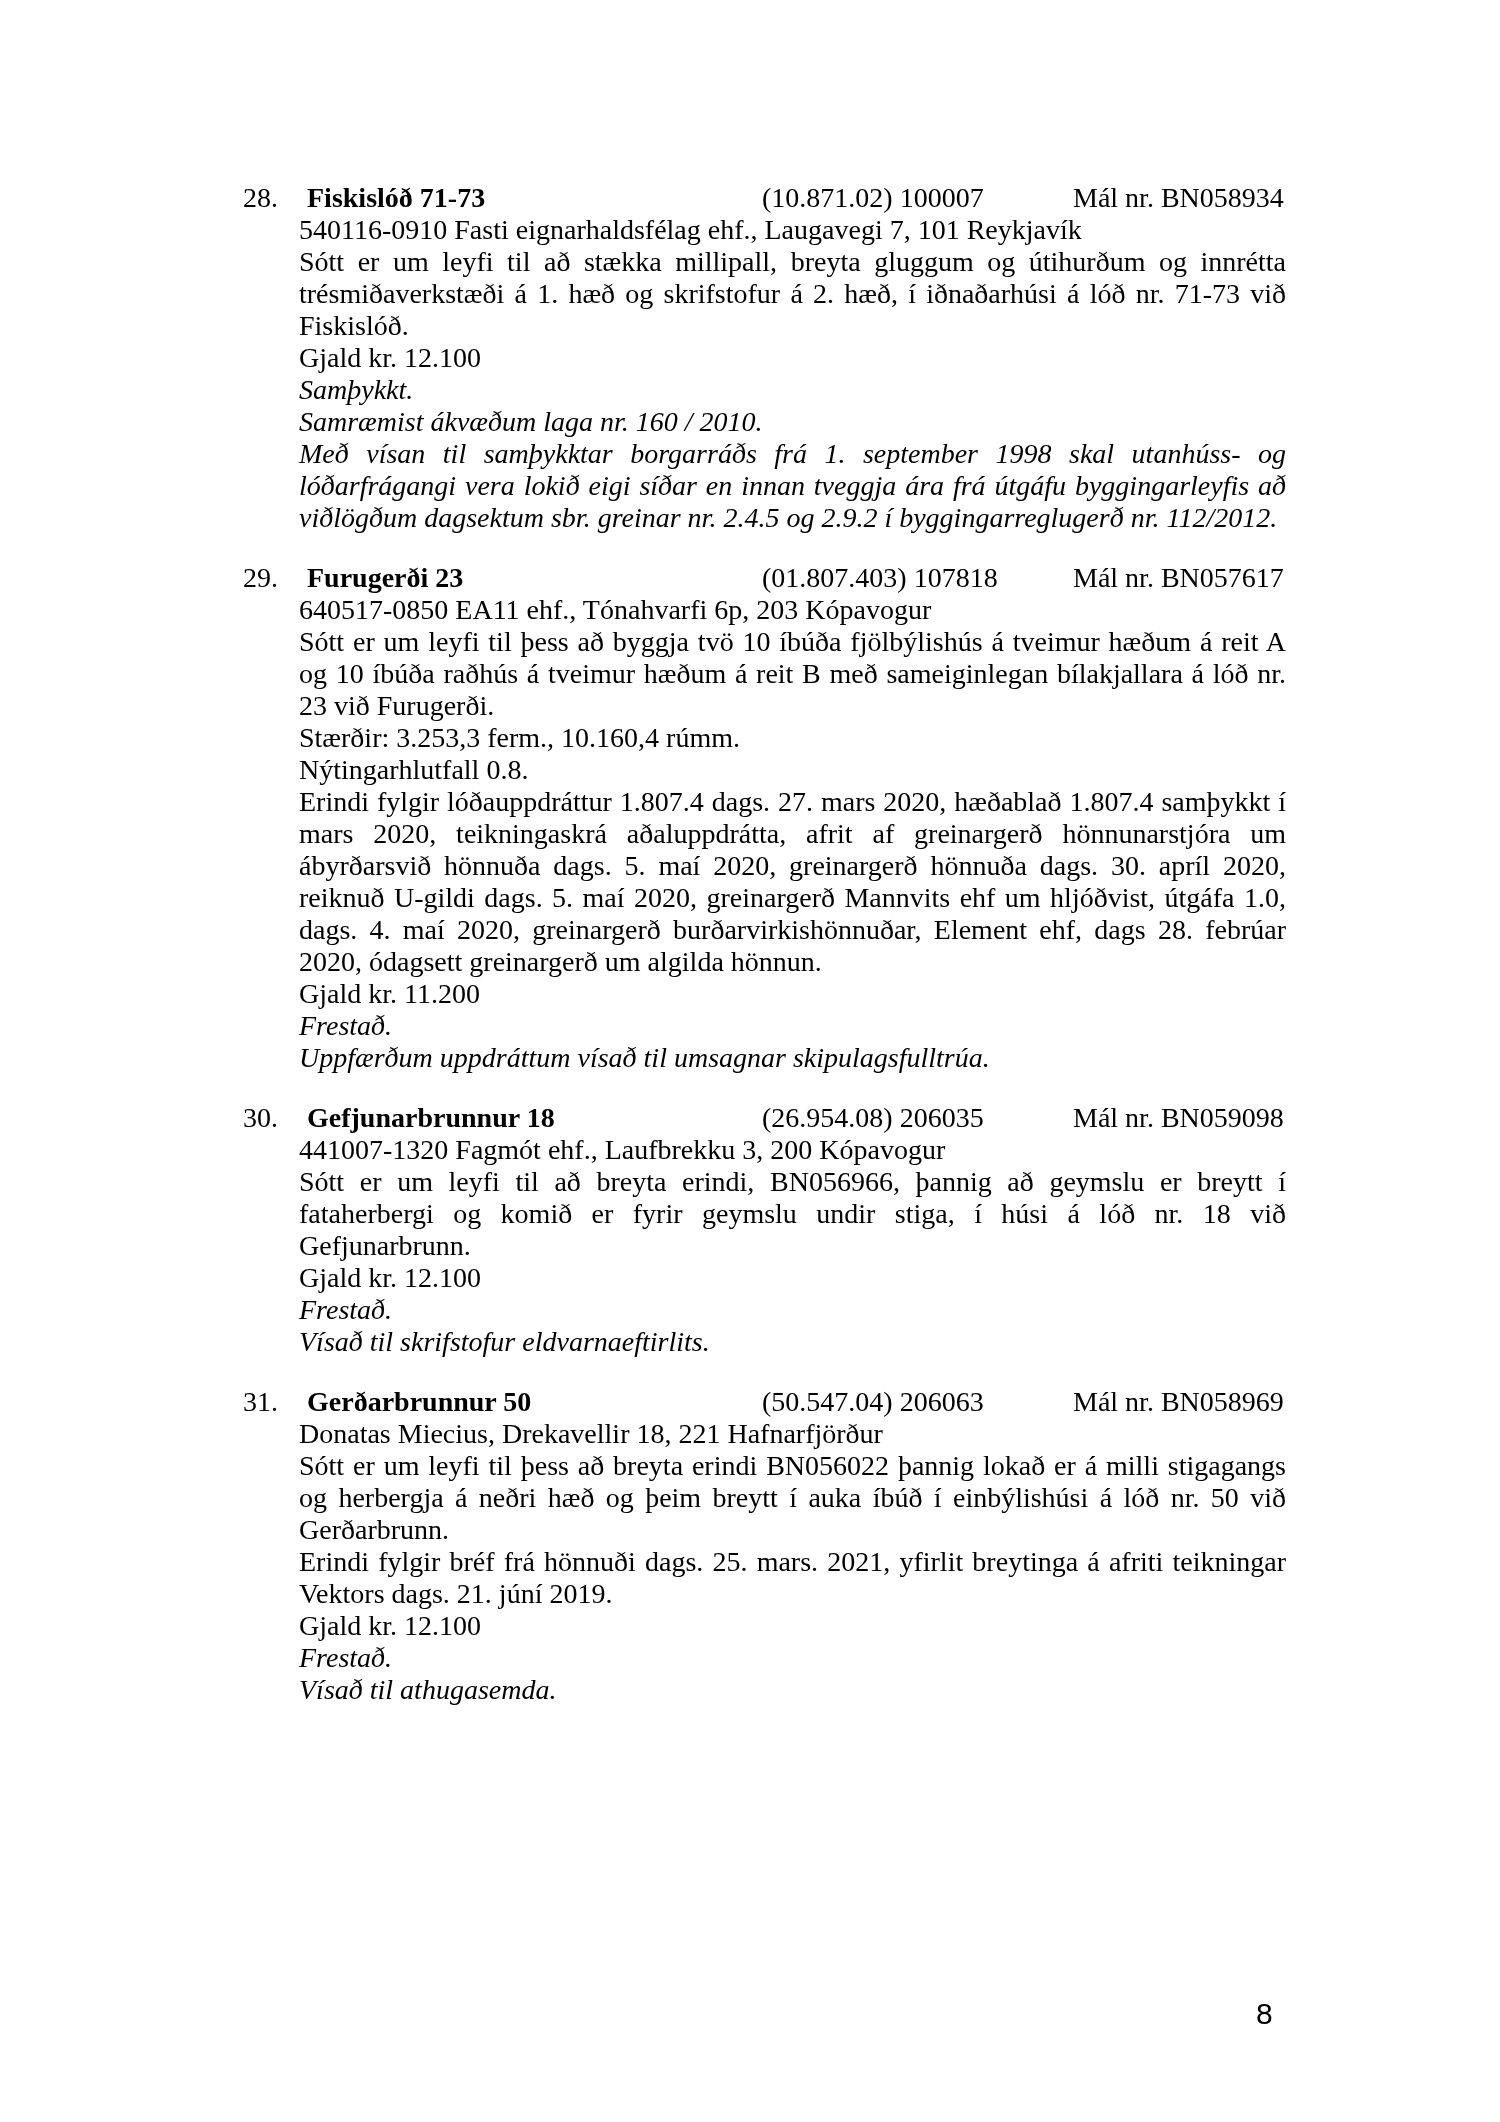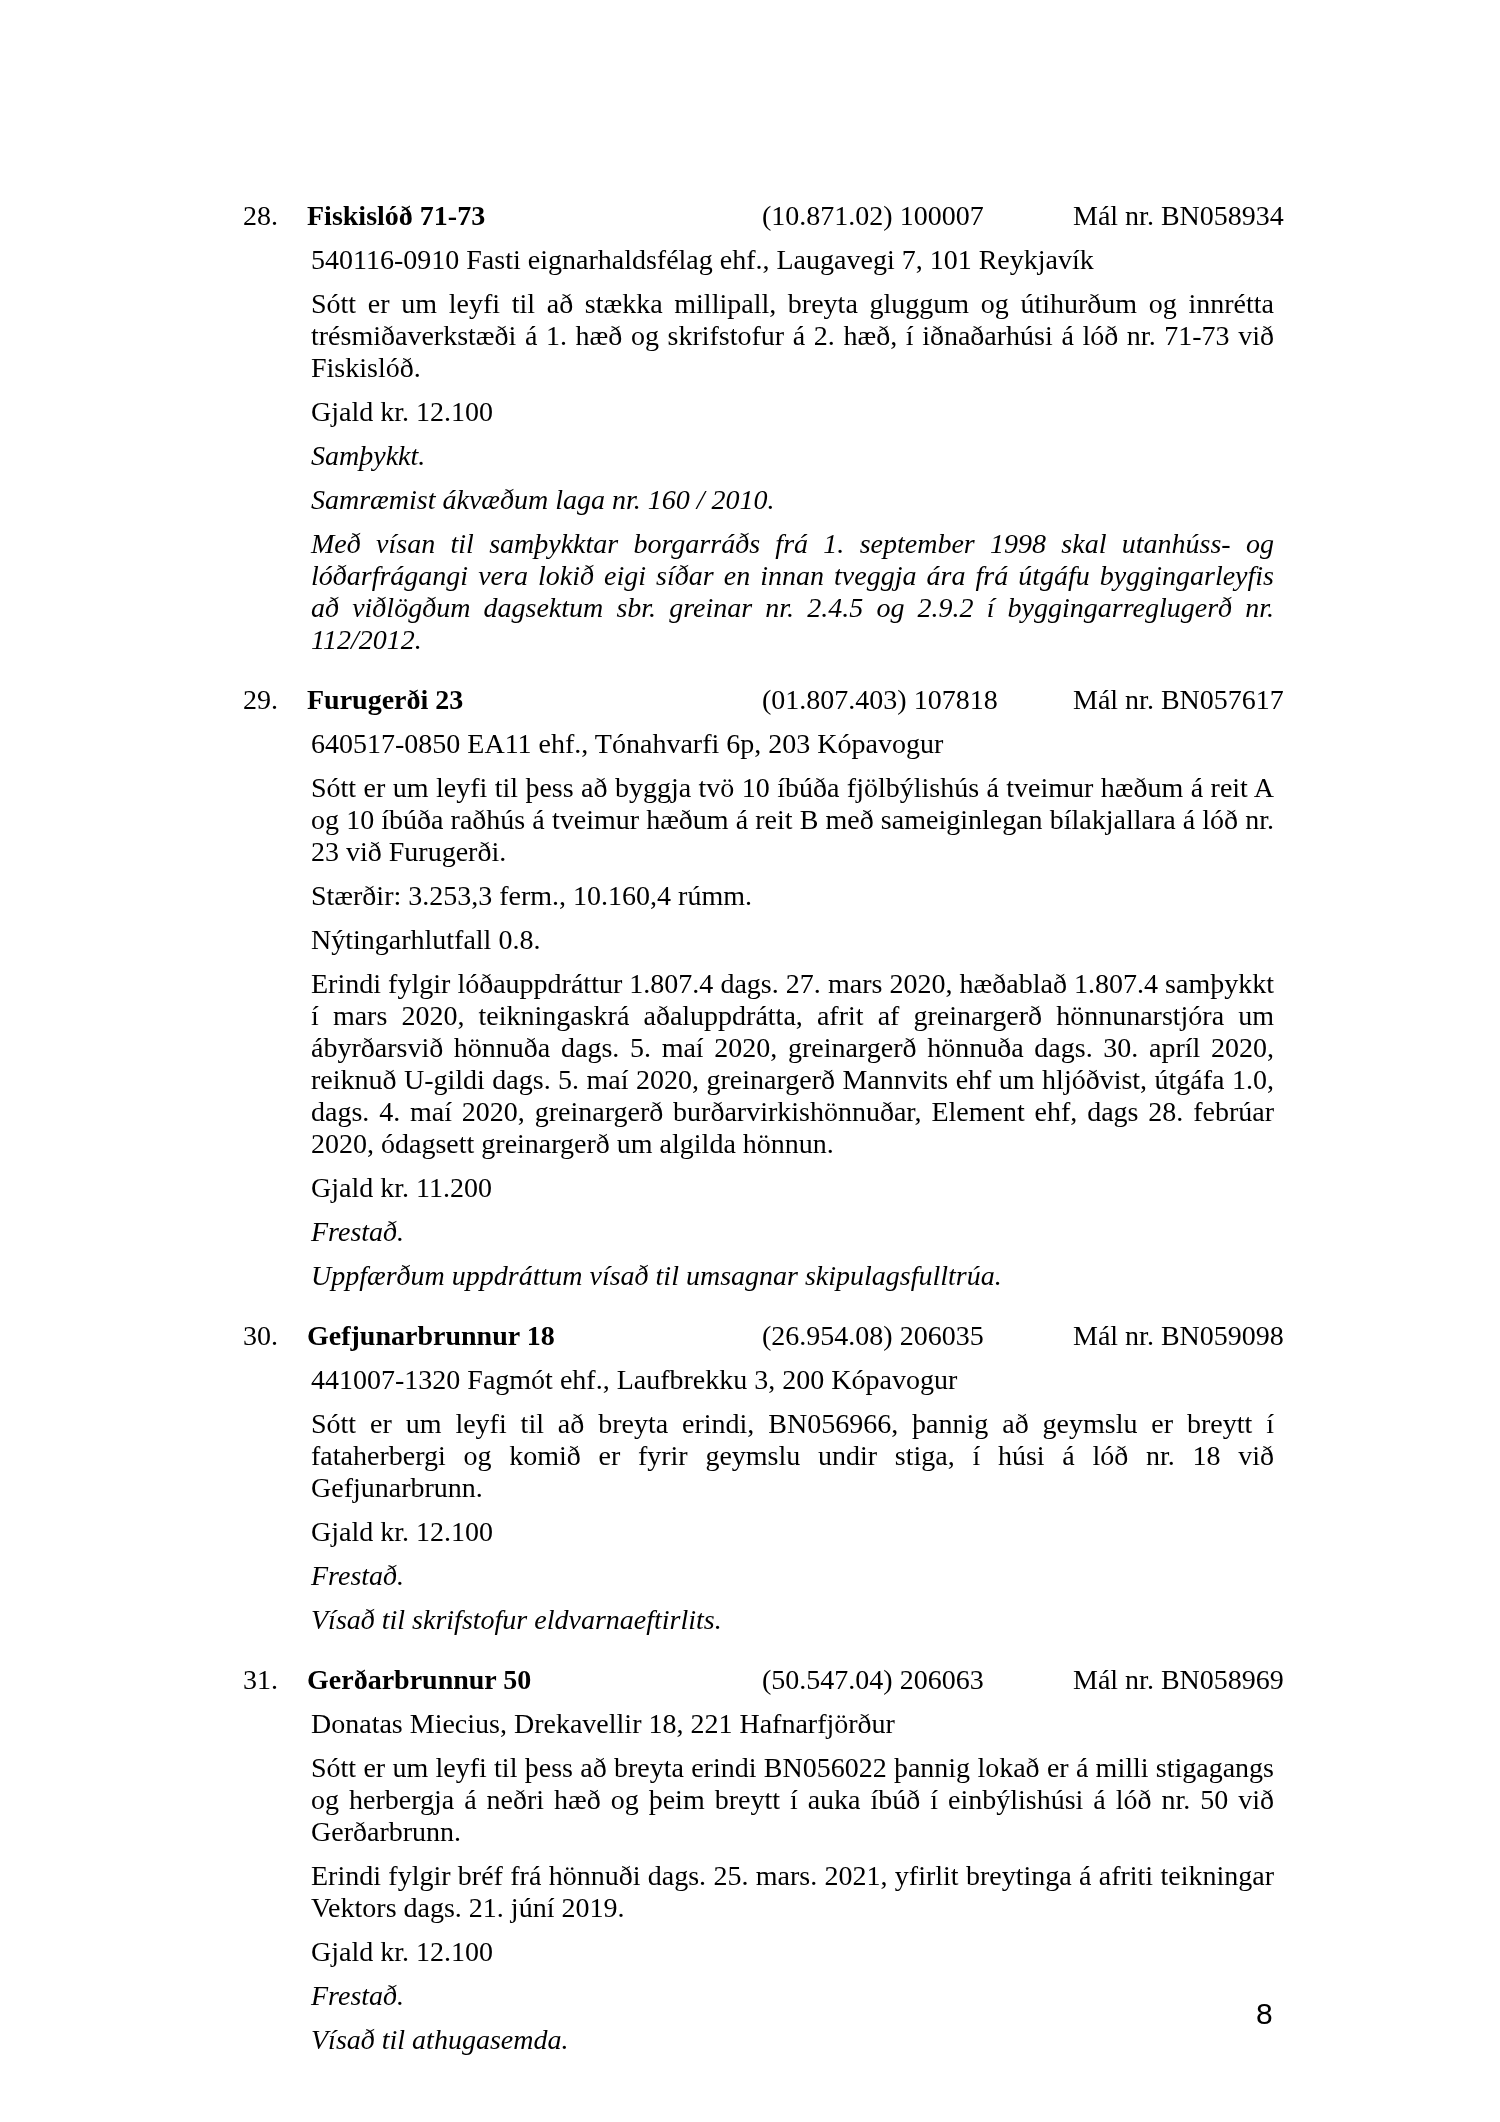--- a/index.html
+++ b/index.html
@@ -14,21 +14,21 @@
     background: #ffffff;
     color: #000000;
     font-family: "Liberation Serif", "DejaVu Serif", serif;
     font-size: 28px;
     line-height: 32px;
     overflow: hidden;
   }
   .content {
     position: absolute;
     left: 299px;
-    top: 200px;
+    top: 182px;
     width: 987px;
   }
   .item { position: relative; }
   .item + .item { margin-top: 28px; }
   .item-number {
     position: absolute;
     left: -56px;
     top: 0;
     width: 50px;
   }
@@ -47,21 +47,21 @@
     position: absolute;
     left: 463px;
     top: 0;
   }
   .item-case {
     position: absolute;
     left: 774px;
     top: 0;
   }
   p.para {
-    margin: 12px;
+    margin: 0;
     padding: 0;
   }
   .justify { text-align: justify; }
   .italic { font-style: italic; }
   .page-number {
     position: absolute;
     left: 1256px;
     top: 1999px;
     font-family: "Liberation Sans", "DejaVu Sans", sans-serif;
     font-size: 30px;

